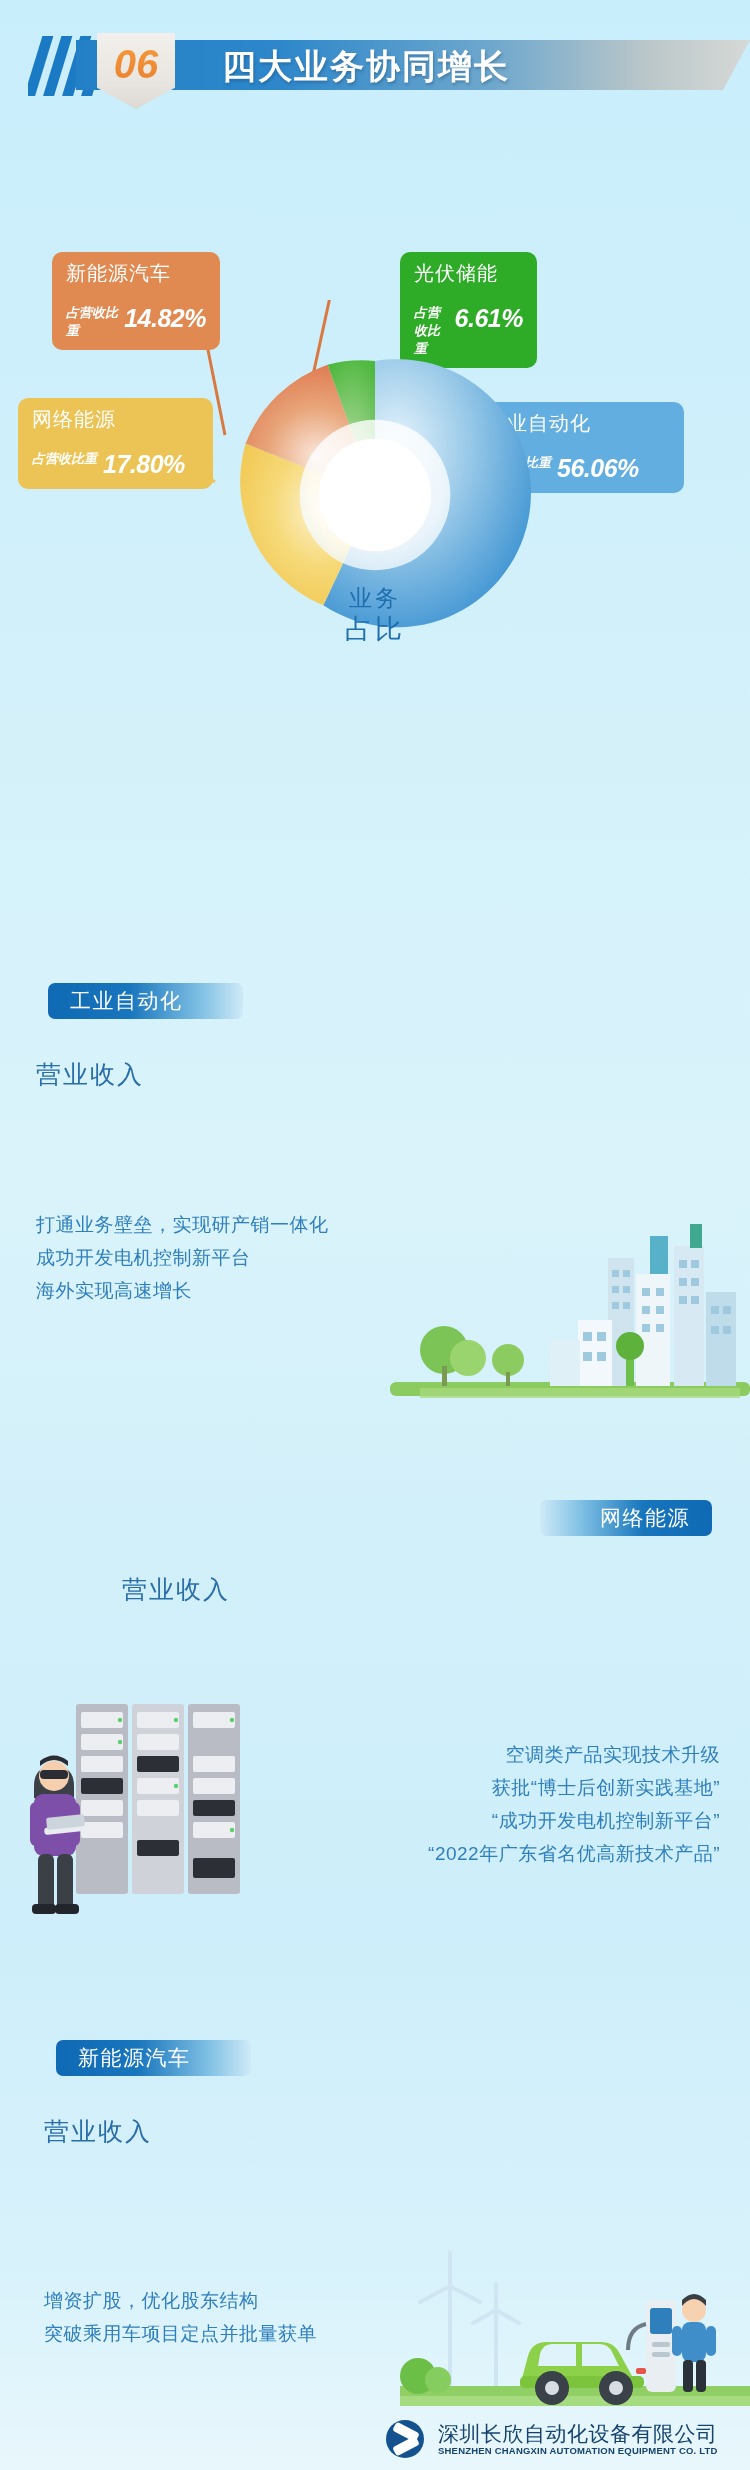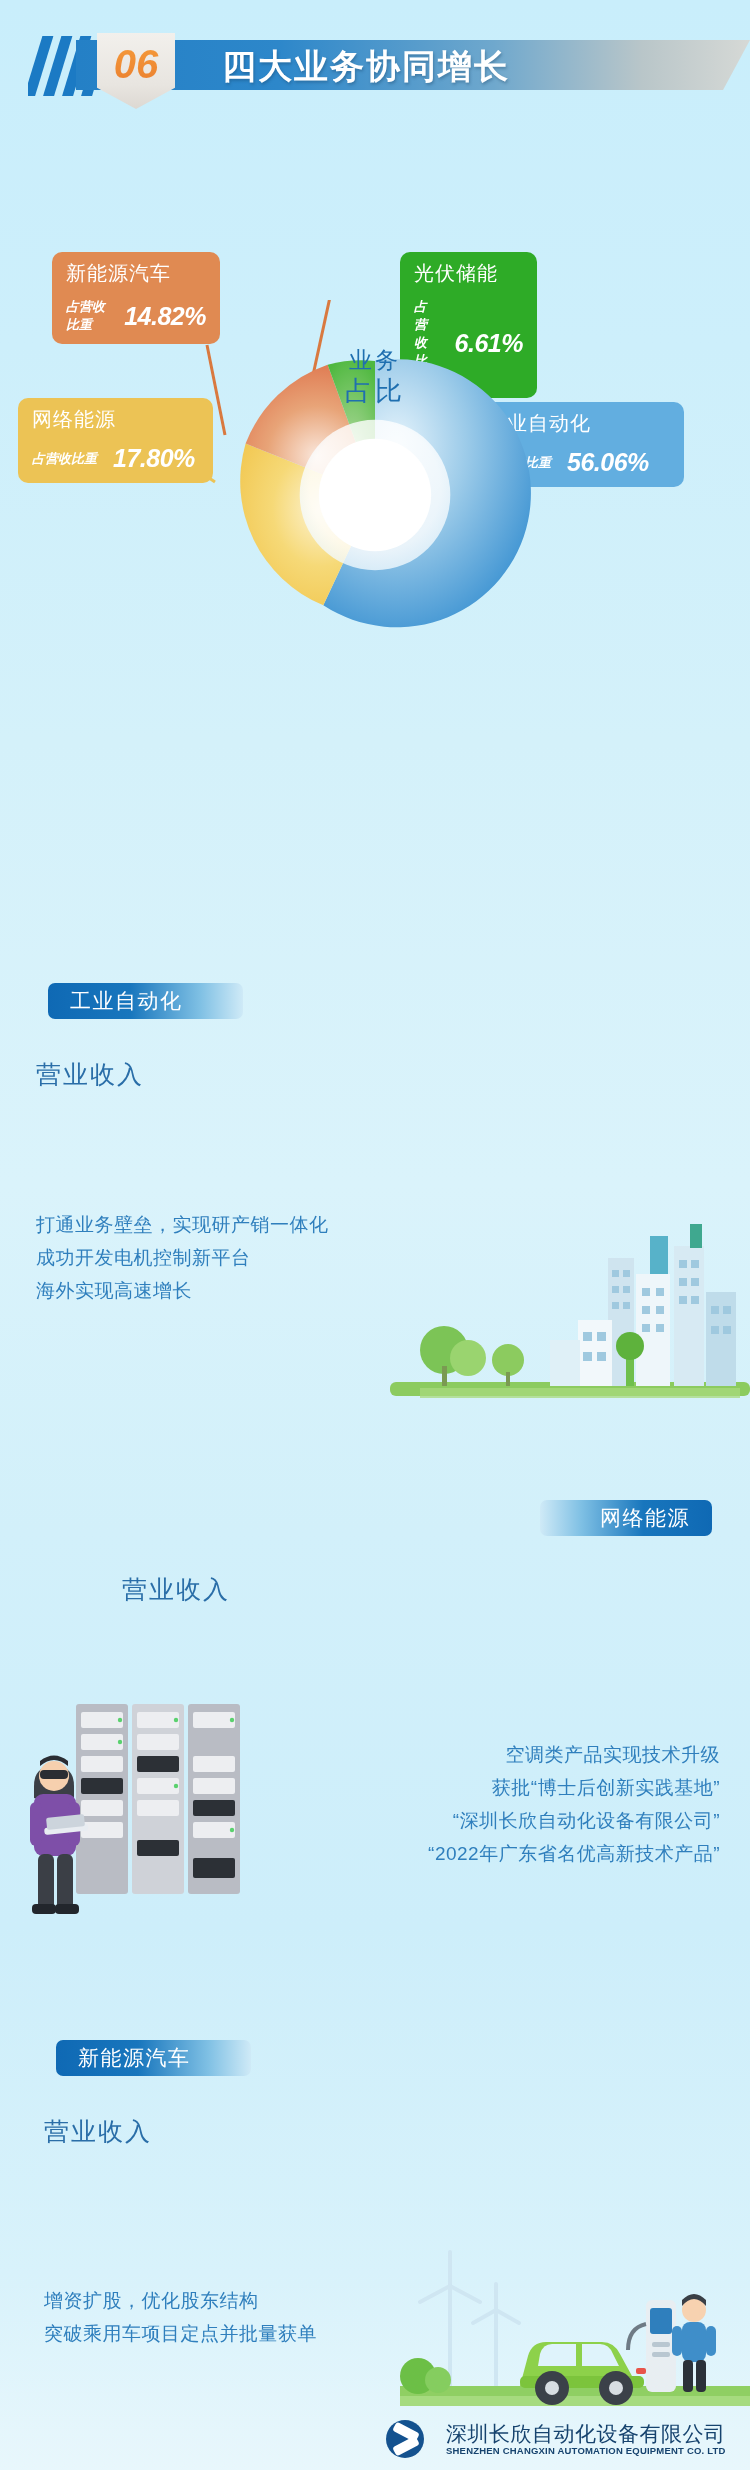--- a/index.html
+++ b/index.html
@@ -41,21 +41,21 @@
   }
   .hdr-title {
     position:absolute; left:222px; top:10px;
     font-size:34px; font-weight:bold; color:#ffffff; letter-spacing:2px;
     text-shadow:1px 2px 3px rgba(20,60,95,.35);
   }
 
   
   .callout { position:absolute; border-radius:10px; padding:9px 14px 10px 14px; color:#fff; }
   .callout .cname { font-size:20px; letter-spacing:1px; line-height:25px; }
-  .callout .crow  { display:flex; align-items:center; gap:16px; margin-top:12px; }
+  .callout .crow  { display:flex; align-items:flex-start; gap:6px; margin-top:18px; }
   .callout .clab  { font-size:13px; font-style:italic; font-weight:bold; letter-spacing:0; }
   .callout .cval  { font-size:25px; font-weight:bold; font-style:italic; letter-spacing:-.5px; }
 
   .c-nev   { left:52px;  top:252px;  width:168px; background:#e08a52; }
   .c-pv    { left:400px; top:252px;  width:137px; background:#2eab27; }
   .c-net   { left:18px;  top:398px;  width:195px; background:#ecc355; }
   .c-auto  { left:472px; top:402px;  width:212px; background:#62aee0; }
 
   
   .donut-wrap { position:absolute; left:140px; top:345px; width:470px; height:300px; }
@@ -73,21 +73,21 @@
   .sec-rev {
     position:absolute; font-size:25px; color:#2a6ea8; letter-spacing:2px;
   }
   .sec-body { position:absolute; font-size:19px; color:#2f7fbd; line-height:33px; letter-spacing:.5px; }
   .sec-body.right { text-align:right; }
 
   
   .illus { position:absolute; }
 
   
-  .footer-logo { position:absolute; left:386px; top:2420px; display:flex; align-items:center; gap:22px; }
+  .footer-logo { position:absolute; left:386px; top:2420px; display:flex; align-items:center; gap:14px; }
   .fl-mark { width:38px; height:38px; border-radius:50%; background:#14528f; position:relative; overflow:hidden; }
   .fl-mark::before, .fl-mark::after {
     content:""; position:absolute; background:#fff;
   }
   .fl-mark::before { width:26px; height:10px; left:7px; top:7px; transform:rotate(28deg); border-radius:3px; }
   .fl-mark::after  { width:26px; height:10px; left:7px; top:21px; transform:rotate(-28deg); border-radius:3px; }
   .fl-cn { font-size:21px; color:#16436e; letter-spacing:.5px; line-height:22px; }
   .fl-en { font-size:9.5px; color:#16436e; letter-spacing:.2px; font-weight:bold; }
 </style>
 </head>
@@ -181,21 +181,21 @@
 
     <path d="M 154.0 407.7 A 210 210 0 0 1 32.3 154.5 L 235 235 Z" fill="url(#gYellow)"></path>
 
     <path d="M 32.3 154.5 A 210 210 0 0 1 160.8 30.8 L 235 235 Z" fill="url(#gOrange)"></path>
 
     <path d="M 160.8 30.8 A 210 210 0 0 1 235 25 L 235 235 Z" fill="url(#gGreen)"></path>
 
     <circle cx="235" cy="235" r="118" fill="url(#gHole)" opacity="0.80"></circle>
     <circle cx="235" cy="235" r="88" fill="#ffffff"></circle>
   </svg>
-  <div style="position:absolute;left:0;top:0;width:470px;height:300px;display:flex;flex-direction:column;align-items:center;justify-content:flex-start;pointer-events:none;">
+  <div style="position:absolute;left:0;top:0;width:470px;height:300px;display:flex;flex-direction:column;align-items:center;justify-content:flex-end;pointer-events:none;">
     <div style="font-size:23px;color:#1f6fb0;letter-spacing:3px;line-height:31px;">业务</div>
     <div style="font-size:27px;color:#1f6fb0;letter-spacing:3px;line-height:31px;">占比</div>
   </div>
 </div>
 
 <div class="sec-badge left" style="left:48px; top:983px;">
   <span>工业自动化</span>
 </div>
 <div class="sec-rev" style="left:36px; top:1058px;">营业收入</div>
 
@@ -304,21 +304,21 @@
     <rect x="22" y="214" width="24" height="10" rx="4" fill="#22262c"></rect>
     <rect x="45" y="214" width="24" height="10" rx="4" fill="#22262c"></rect>
     <rect x="34" y="138" width="44" height="7" rx="3" fill="#e9edf2" transform="rotate(-6 34 138)"></rect>
     <rect x="36" y="128" width="38" height="12" rx="2" fill="#ccd4dc" transform="rotate(-6 36 128)"></rect>
   </g>
 </svg>
 
 <div class="sec-body right" style="right:30px; top:1738px;">
   <div>空调类产品实现技术升级</div>
   <div>获批“博士后创新实践基地”</div>
-  <div>“深圳长欣自动化设备有限公司”</div>
+  <div>“成功开发电机控制新平台”</div>
   <div>“2022年广东省名优高新技术产品”</div>
 </div>
 
 <div class="sec-badge left" style="left:56px; top:2040px;">
   <span>新能源汽车</span>
 </div>
 <div class="sec-rev" style="left:44px; top:2115px;">营业收入</div>
 
 <svg class="illus" style="left:400px; top:2190px; width:350px; height:240px;" viewBox="0 0 350 240">
   <rect x="0" y="196" width="350" height="16" fill="#8fcf63"></rect>

